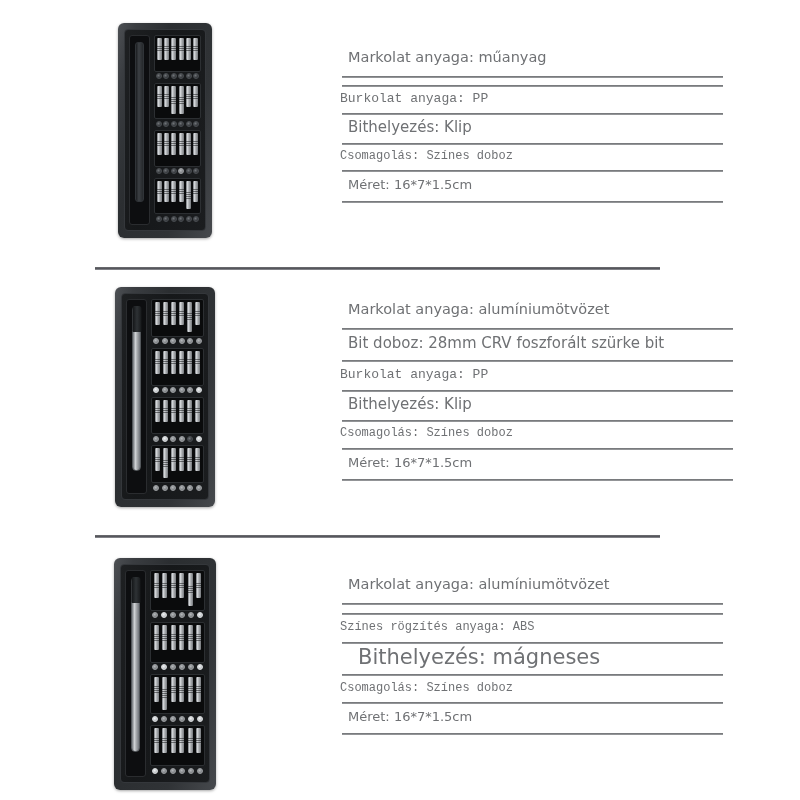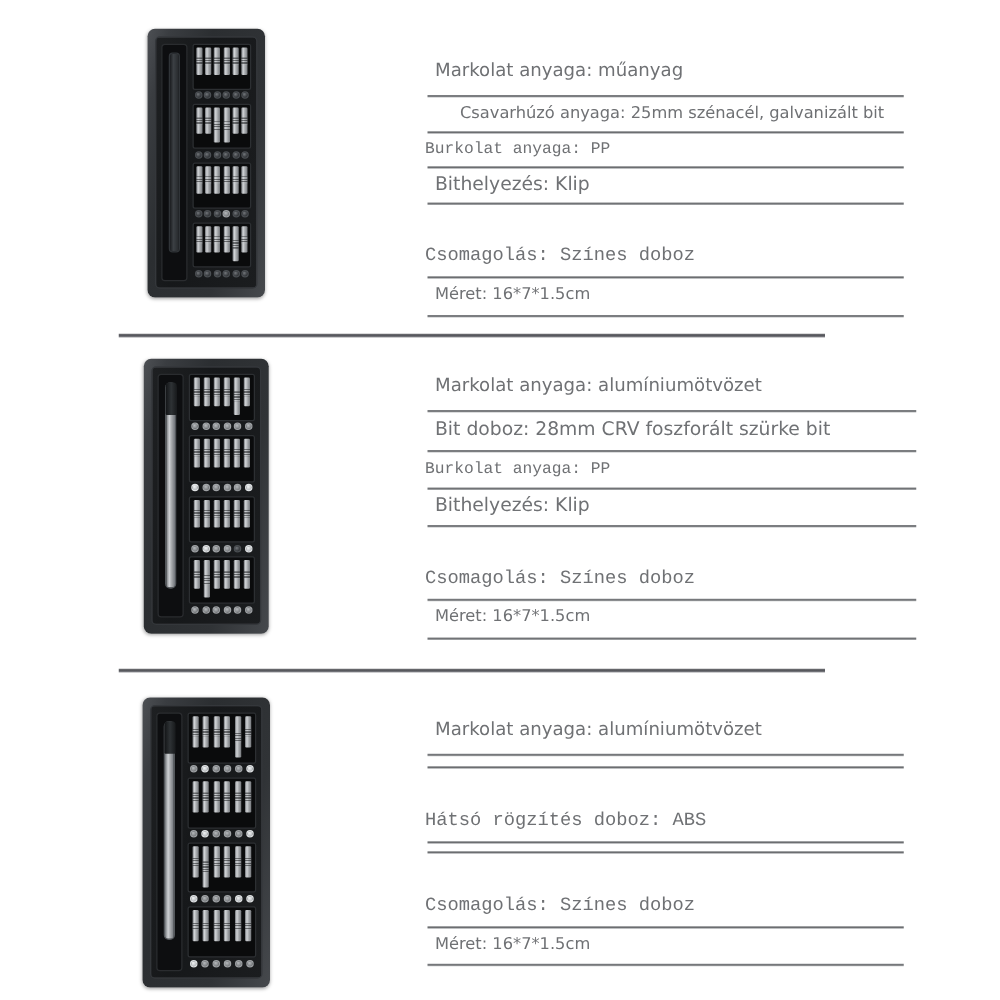--- a/index.html
+++ b/index.html
@@ -210,21 +210,21 @@
     line-height: 1.05;
     display: block;
   }
   .rule {
     height: 2px;
     background: linear-gradient(to bottom, #85878a 0%, #6c6e71 50%, #b9bbbd 100%);
     margin: 0;
   }
 
   
-  .sz-xs  { font-size: 15px; margin-top: 28px; }
+  .sz-xs  { font-size: 12px; }
   .sz-sm  { font-size: 13px; }
   .sz-md  { font-size: 14.5px; }
   .sz-lg  { font-size: 15px; }
   .sz-xl  { font-size: 21px; }
 
   .in-0  { padding-left: 10px; font-family: Liberation Mono, monospace; }
   .in-1  { padding-left: 18px; }
   .in-2  { padding-left: 28px; }
   .in-3  { padding-left: 38px; }
 </style>
@@ -326,23 +326,20 @@
       </div>
     </div>
 
     <div class="spec-col">
 
       <div class="spec-row" style="padding-top:30px;">
         <span class="spec-text sz-md in-1">Markolat anyaga: műanyag</span>
       </div>
       <div class="rule" style="margin:11px 55px 0 12px;"></div>
 
-      <div class="spec-row" style="padding-top:6px;">
-        <span class="spec-text sz-sm in-3">Csavarhúzó anyaga: 25mm szénacél, galvanizált bit</span>
-      </div>
       <div class="rule" style="margin:7px 55px 0 12px;"></div>
 
       <div class="spec-row" style="padding-top:5px;">
         <span class="spec-text sz-sm in-0">Burkolat anyaga: PP</span>
       </div>
       <div class="rule" style="margin:7px 55px 0 12px;"></div>
 
       <div class="spec-row" style="padding-top:5px;">
         <span class="spec-text sz-lg in-1">Bithelyezés: Klip</span>
       </div>
@@ -589,24 +586,27 @@
     <div class="spec-col">
 
       <div class="spec-row" style="padding-top:19px;">
         <span class="spec-text sz-md in-1">Markolat anyaga: alumíniumötvözet</span>
       </div>
       <div class="rule" style="margin:11px 55px 0 12px;"></div>
 
       <div class="rule" style="margin:8px 55px 0 12px;"></div>
 
       <div class="spec-row" style="padding-top:6px;">
-        <span class="spec-text sz-xs in-0">Hátsó rögzítés doboz: ABS</span>
+        <span class="spec-text sz-xs in-0">Színes rögzítés anyaga: ABS</span>
       </div>
       <div class="rule" style="margin:8px 55px 0 12px;"></div>
 
+      <div class="spec-row" style="padding-top:2px;">
+        <span class="spec-text sz-xl in-2">Bithelyezés: mágneses</span>
+      </div>
       <div class="rule" style="margin:6px 55px 0 12px;"></div>
 
       <div class="spec-row" style="padding-top:6px;">
         <span class="spec-text sz-xs in-0">Csomagolás: Színes doboz</span>
       </div>
       <div class="rule" style="margin:8px 55px 0 12px;"></div>
 
       <div class="spec-row" style="padding-top:6px;">
         <span class="spec-text sz-sm in-1">Méret: 16*7*1.5cm</span>
       </div>

